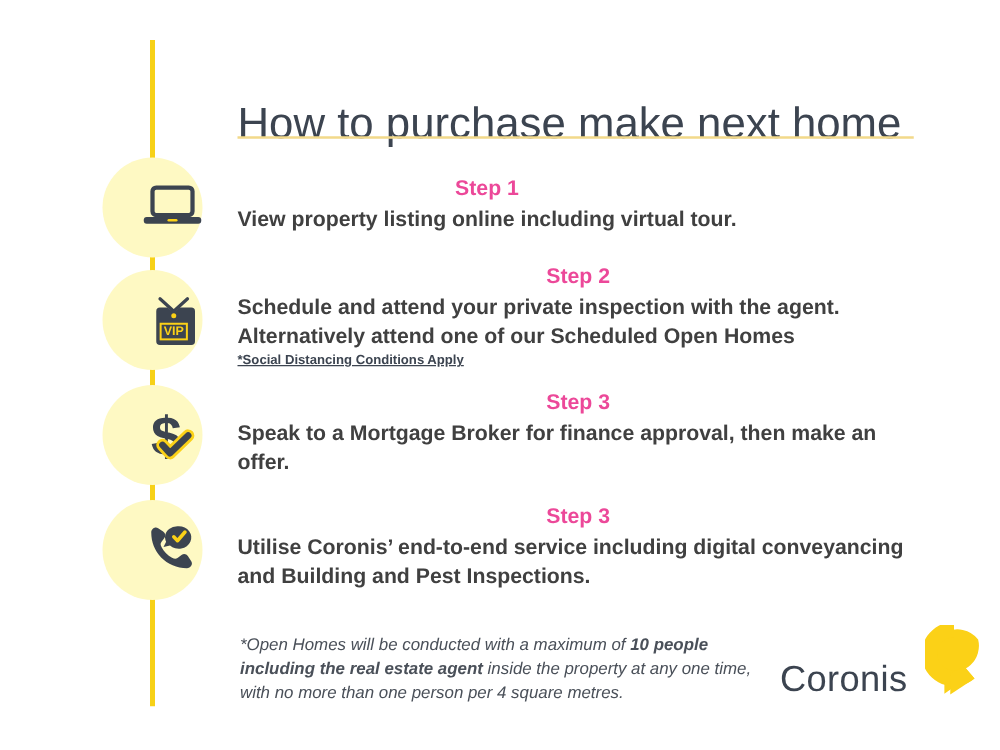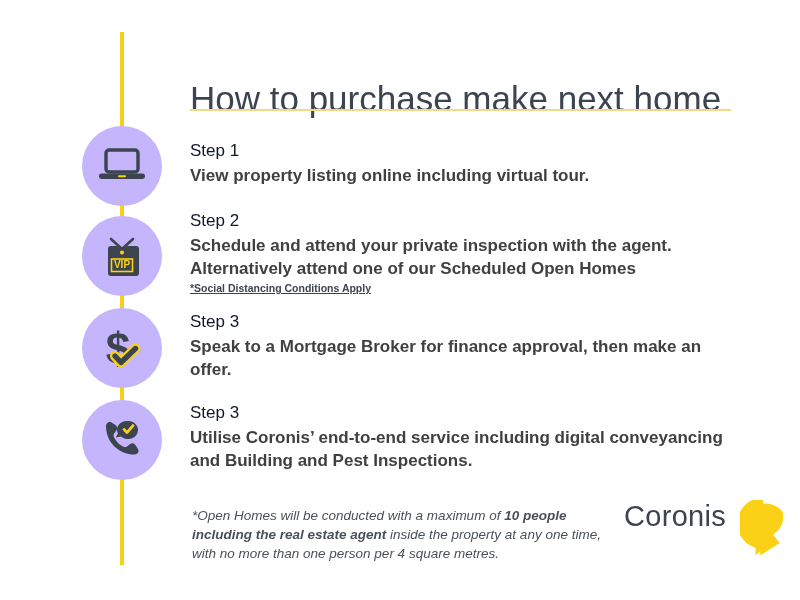--- a/index.html
+++ b/index.html
@@ -23,24 +23,24 @@
     width: 4px;
     height: 533px;
     background: #f7d117;
   }
   .step-bullet {
     position: absolute;
     left: 82px;
     width: 80px;
     height: 80px;
     border-radius: 50%;
-    background: #c4b5fd;
+    background: #fef9c3;
     display: flex;
     align-items: center;
-    justify-content: center;
+    justify-content: flex-end;
   }
   .step-bullet svg { display: block; }
   #bullet-1 { top: 126px; }
   #bullet-2 { top: 216px; }
   #bullet-3 { top: 308px; }
   #bullet-4 { top: 400px; }
 
   
   #page-title {
     position: absolute;
@@ -66,24 +66,25 @@
     position: absolute;
     left: 190px;
   }
   #step-block-1 { top: 140px; }
   #step-block-2 { top: 210px; }
   #step-block-3 { top: 311px; }
   #step-block-4 { top: 402px; }
 
   .step-heading {
     font-size: 17px;
-    font-weight: normal;
-    color: #0f172a;
+    font-weight: bold;
+    color: #ec4899;
     line-height: 22px;
     margin: 0 0 2px 0;
+    text-align: center;
   }
   .step-body {
     font-size: 17px;
     font-weight: 700;
     color: #404040;
     line-height: 23px;
     margin: 0;
     max-width: 545px;
   }
   .step-note {
@@ -107,21 +108,21 @@
     line-height: 19px;
   }
   #footnote b { font-weight: bold; font-style: italic; }
 
   
   #logo {
     position: absolute;
     left: 624px;
     top: 500px;
     display: flex;
-    align-items: flex-start;
+    align-items: flex-end;
     gap: 14px;
   }
   #logo-wordmark {
     font-size: 29px;
     color: #3c4450;
     font-weight: 400;
     letter-spacing: 0.3px;
   }
 </style>
 </head>

